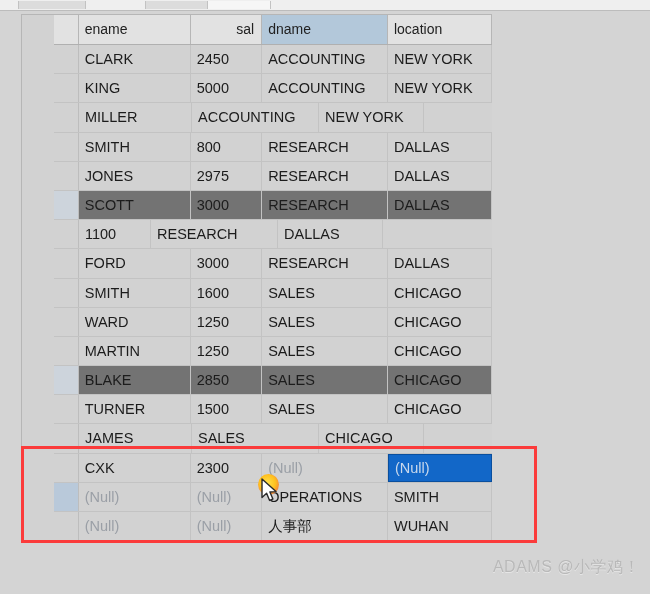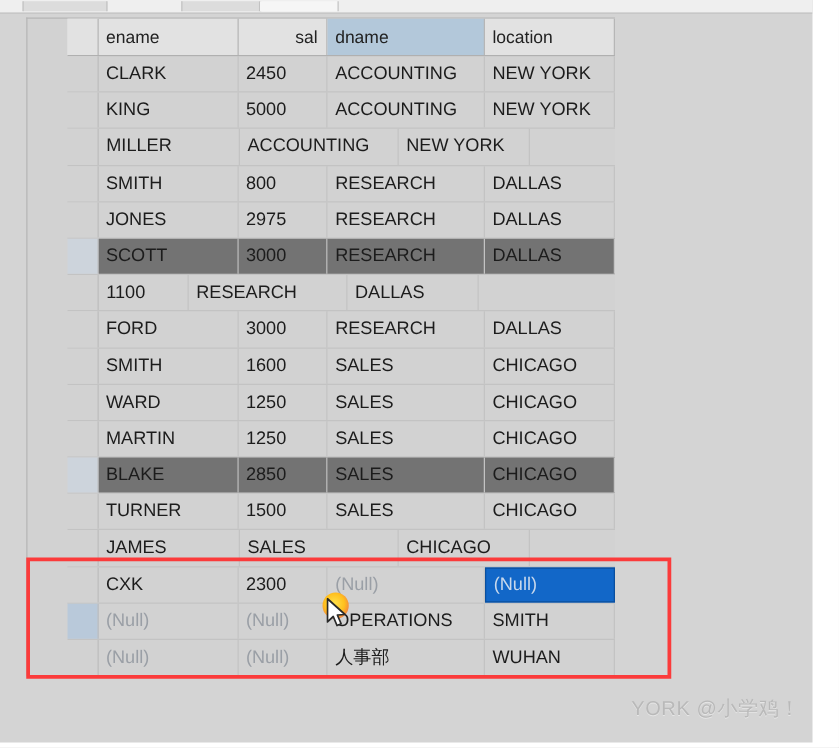--- a/index.html
+++ b/index.html
@@ -307,15 +307,15 @@
 
   <div id="redbox"></div>
 
   <div id="cursor">
     <div class="halo"></div>
     <svg width="20" height="26" viewBox="0 0 20 26" xmlns="http://www.w3.org/2000/svg">
       <path d="M1,1 L1,19.5 L5.6,15.2 L8.6,22.4 L11.9,21.0 L8.9,14.0 L15.0,13.6 Z" fill="#ffffff" stroke="#2b2b2b" stroke-width="1.4" stroke-linejoin="round"></path>
     </svg>
   </div>
 
-  <div id="watermark">YORK @小学鸡！</div>
+  <div id="watermark">ADAMS @小学鸡！</div>
 
 </div>
 
 </body></html>

